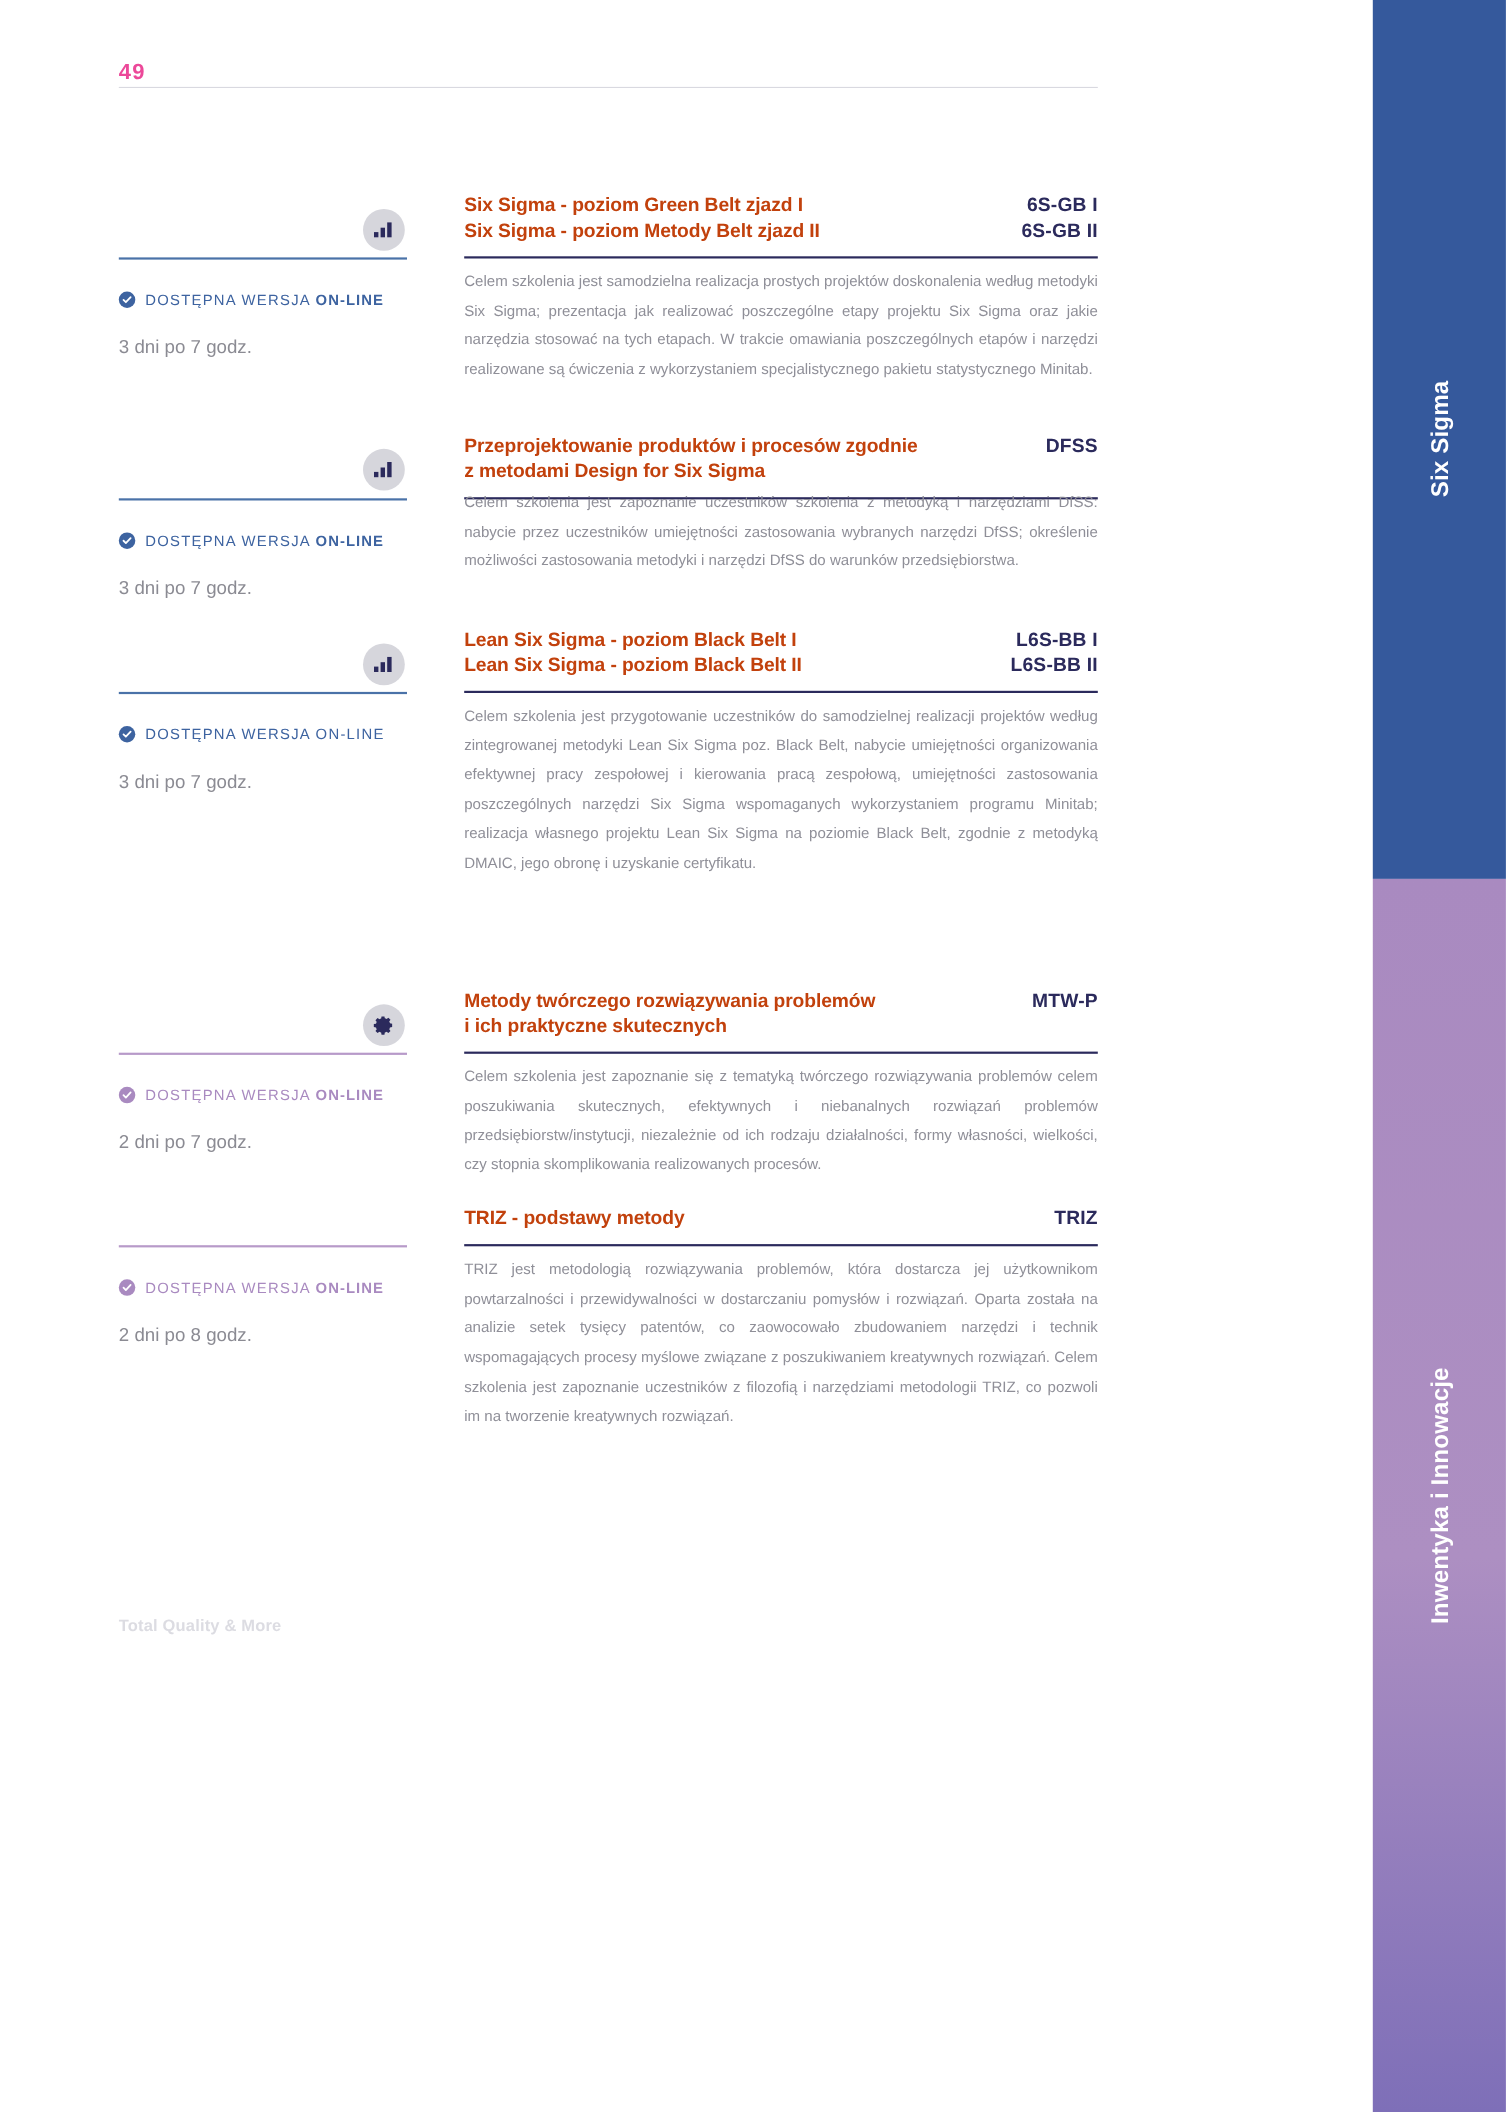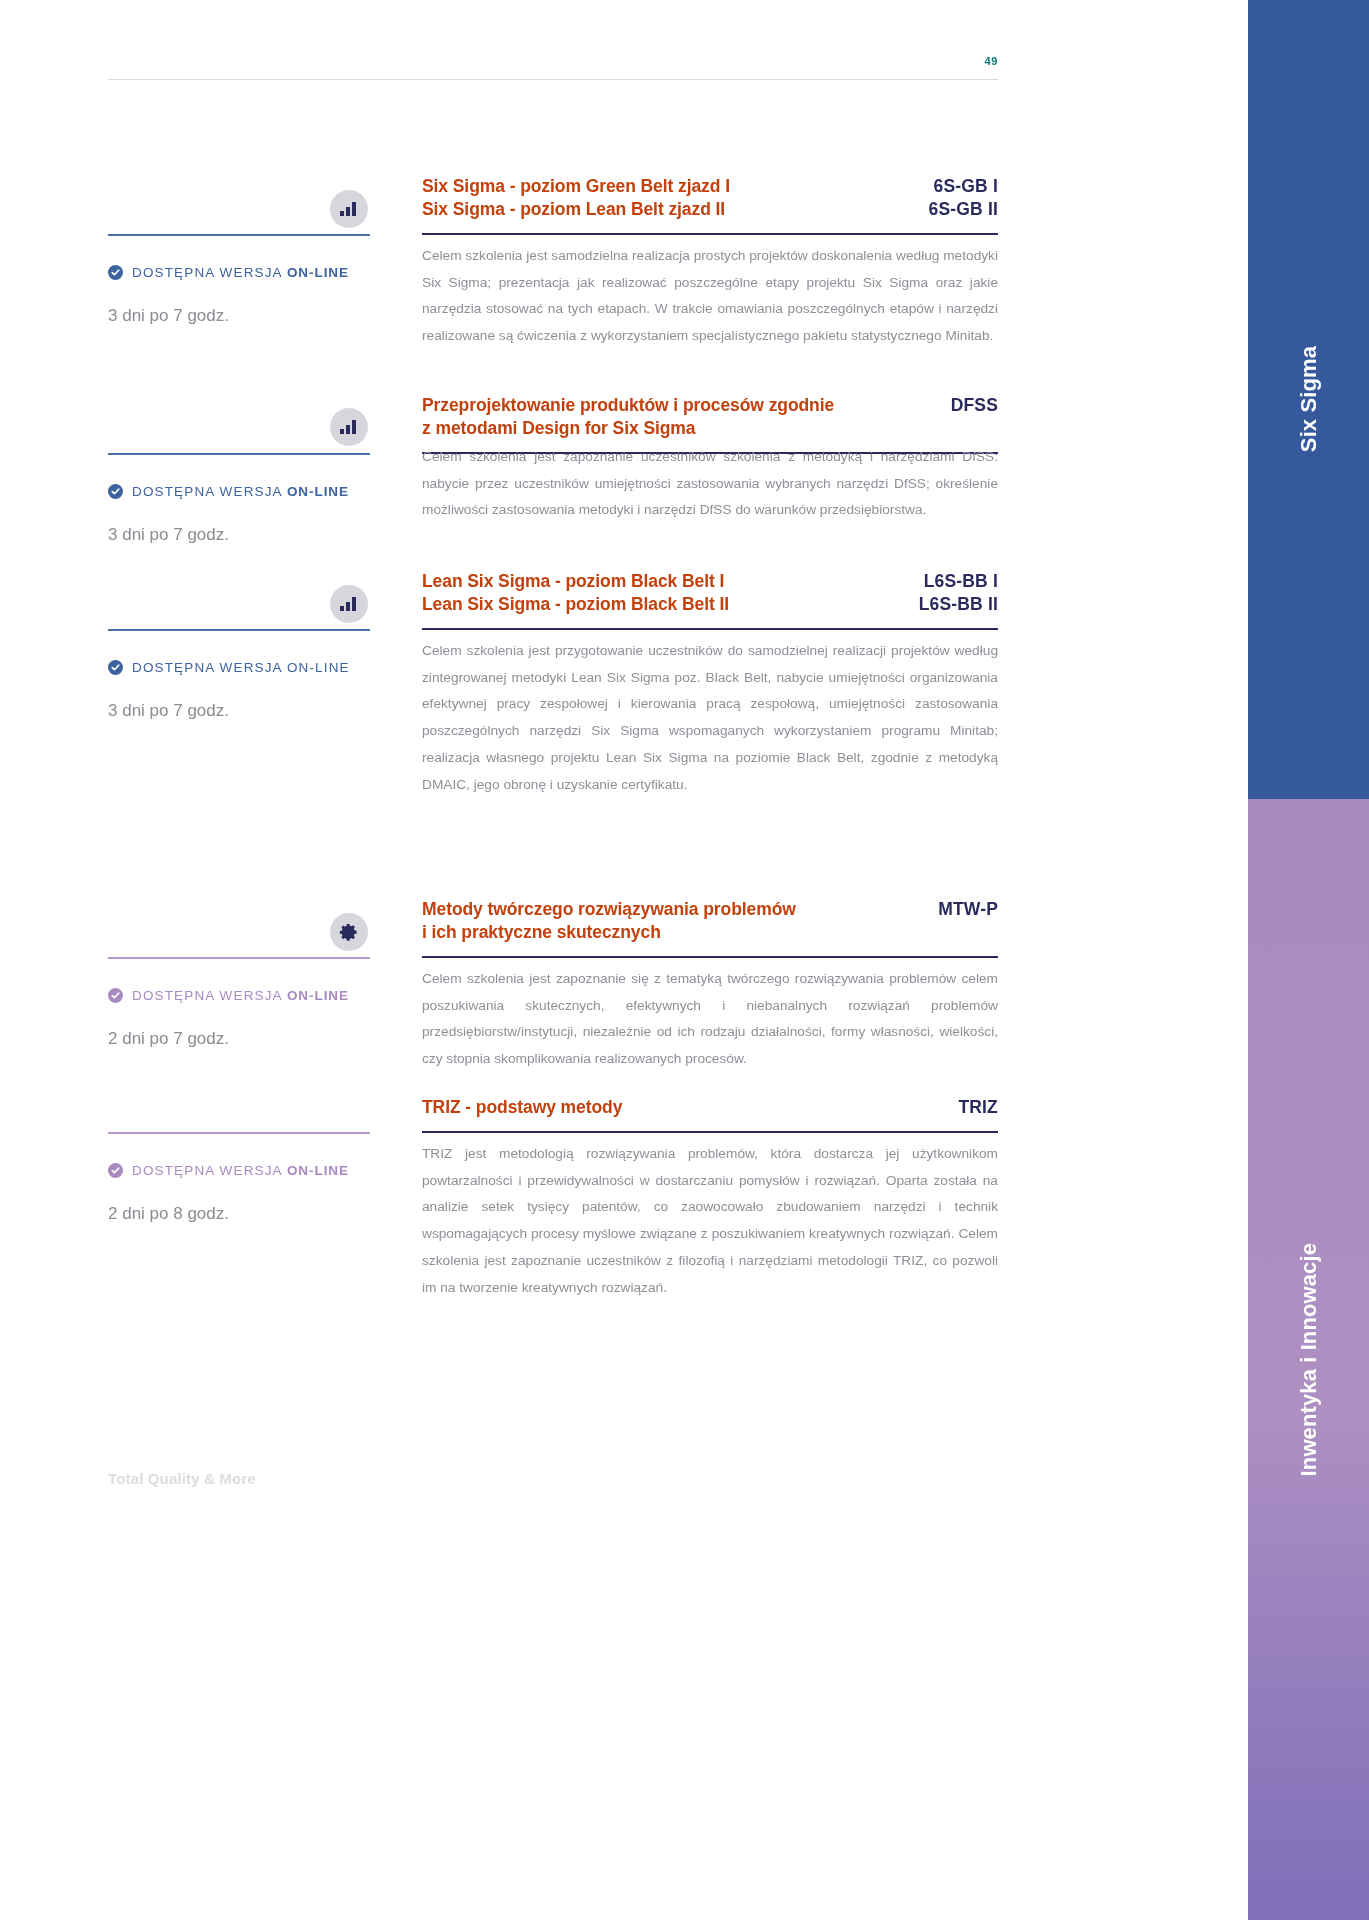--- a/index.html
+++ b/index.html
@@ -10,22 +10,22 @@
     position:relative;
     overflow:hidden;
     -webkit-font-smoothing:antialiased;
   }
   
   #page{position:absolute;inset:0;background:#fff;}
 
   
   .folio{
     position:absolute;left:108px;top:55px;width:890px;
-    text-align:right;font-size:11px;letter-spacing:.06em;
-    color:#0f766e;font-weight:700;
+    font-size:20px;letter-spacing:.06em;
+    color:#ec4899;font-weight:700;
   }
   .top-rule{
     position:absolute;left:108px;top:79px;width:890px;height:1px;
     background:#d9d9e0;
   }
 
   
   .icon-disc{
     position:absolute;width:38px;height:38px;border-radius:50%;
     background:#d6d6dc;display:flex;align-items:center;justify-content:center;
@@ -125,21 +125,21 @@
           <path d="M1.4 5.1 L3.8 7.5 L8.6 2.4" stroke="#fff" stroke-width="1.8" fill="none" stroke-linecap="round" stroke-linejoin="round"></path>
         </svg>
       </span>
     <span class="lbl"><span>DOSTĘPNA WERSJA </span><b>ON-LINE</b></span>
   </div>
   <div class="duration" style="top:306px;">3 dni po 7 godz.</div>
 
   <div class="course-head" style="top:175px;">
     <div class="course-title">
       <div>Six Sigma - poziom Green Belt zjazd I</div>
-      <div>Six Sigma - poziom Lean Belt zjazd II</div>
+      <div>Six Sigma - poziom Metody Belt zjazd II</div>
     </div>
     <div class="course-code">
       <div>6S-GB I</div>
       <div>6S-GB II</div>
     </div>
   </div>
   <div class="course-rule" style="top:233px;"></div>
   <div class="course-body" style="top:243px;">Celem szkolenia jest samodzielna realizacja prostych projektów doskonalenia według metodyki Six Sigma; prezentacja jak realizować poszczególne etapy projektu Six Sigma oraz jakie narzędzia stosować na tych etapach. W trakcie omawiania poszczególnych etapów i narzędzi realizowane są ćwiczenia z wykorzystaniem specjalistycznego pakietu statystycznego Minitab.</div>
 
   <div class="icon-disc" style="left:330px;top:408px;">

